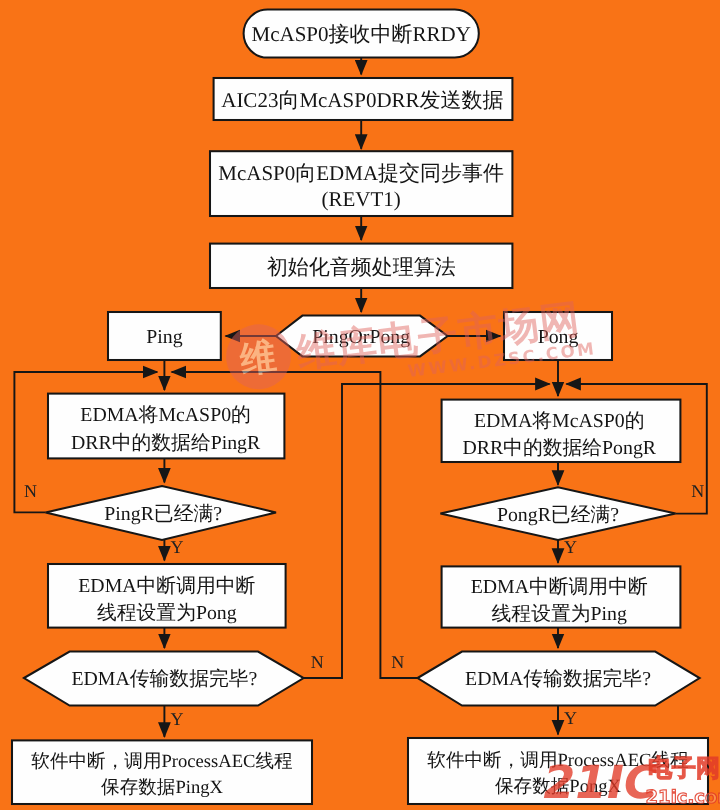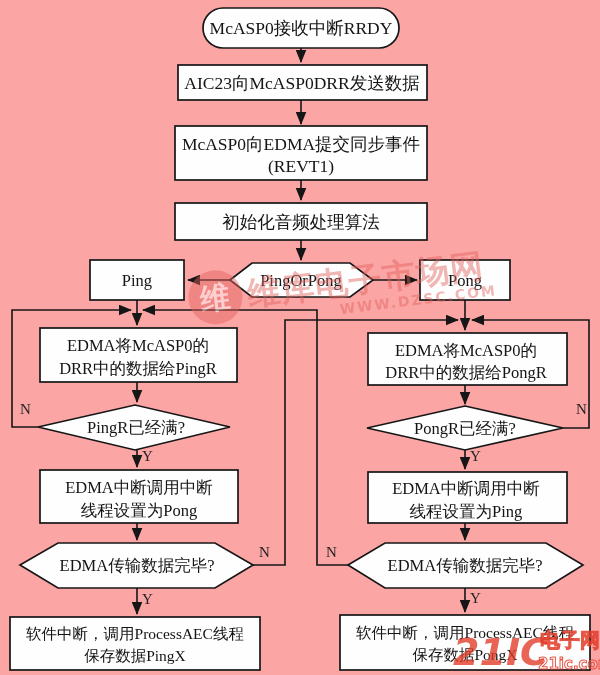--- a/index.html
+++ b/index.html
@@ -1,16 +1,16 @@
 <!DOCTYPE html>
 <html><head>
 <meta charset="utf-8">
 <style>
   html,body { margin:0; padding:0; background:#ffffff; }
-  .stage { position:relative; width:600px; height:675px; background:#fca5a5; overflow:hidden; }
+  .stage { position:relative; width:600px; height:675px; background:#f97316; overflow:hidden; }
   .box  { fill:#fefefe; stroke:#161616; stroke-width:1.7; }
   .ln   { stroke:#161616; stroke-width:1.6; fill:none; }
   .t    { font-family:"Liberation Serif","DejaVu Serif",serif; fill:#141414; }
   .c17  { font-size:17.5px; }
   .c16  { font-size:16.5px; }
   .c15  { font-size:15.5px; }
   .yn   { font-size:15px; font-family:"Liberation Serif","DejaVu Serif",serif; fill:#222; }
   .mid  { text-anchor:middle; }
   .wm-center { opacity:0.46; }
   .wm-name { font-family:"DejaVu Sans",sans-serif; font-weight:bold; letter-spacing:1px; }

